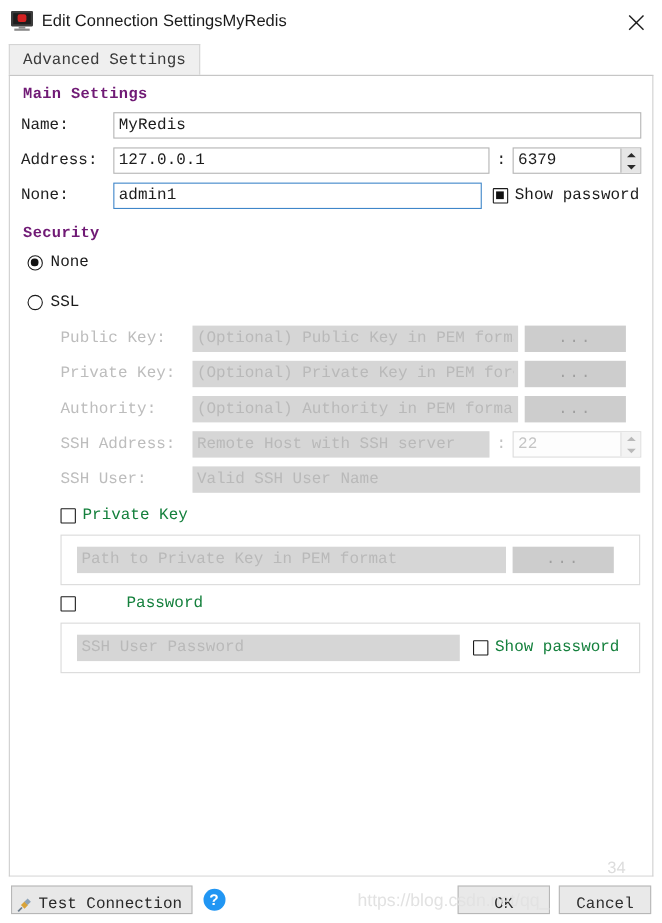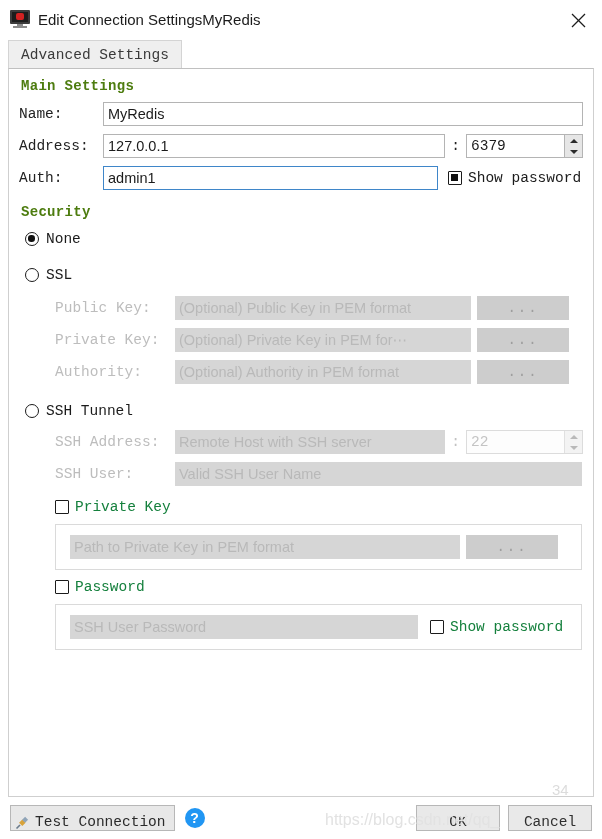--- a/index.html
+++ b/index.html
@@ -149,21 +149,21 @@
   .panel-inner {
     padding: 6px 10px 0 10px;
     position: relative;
   }
 
   
   .section-title {
     font-family: "Liberation Mono", monospace;
     font-weight: bold;
     font-size: 14px;
-    color: #4d7c0f;
+    color: #701a75;
     margin: 3px 0 6px 2px;
     letter-spacing: 0.3px;
   }
   .section-title.spaced { margin-top: 12px; }
 
   
   .row {
     display: flex;
     align-items: center;
     height: 28px;
@@ -177,21 +177,21 @@
   }
   .lbl.w-main { width: 84px; flex: 0 0 84px; }
   .lbl.dis { color: #bdbdbd; }
 
   
   .txt {
     height: 24px;
     box-sizing: border-box;
     border: 1px solid #b4b4b4;
     background: #ffffff;
-    font-family: Liberation Sans, sans-serif;
+    font-family: Liberation Mono, monospace;
     font-size: 14.5px;
     color: #1b1b1b;
     padding: 0 4px;
     line-height: 22px;
     outline: none;
   }
   .txt.focused {
     border: 1px solid #3f86c9;
   }
   .txt.flat-dis {
@@ -484,21 +484,21 @@
                 <span class="tri-up"></span>
               </div>
             <div class="spin-b">
                 <span class="tri-dn"></span>
               </div>
           </div>
         </div>
       </div>
 
       <div class="row">
-        <span class="lbl w-main">Auth:</span>
+        <span class="lbl w-main">None:</span>
         <input class="txt focused" style="width: 335px;" value="admin1">
         <span style="width:10px;"></span>
         <span class="cbox checked"></span>
         <span class="cb-lbl">Show password</span>
       </div>
 
       <div class="section-title spaced">Security</div>
 
       <div class="radio-row">
         <span class="radio checked"></span>
@@ -521,24 +521,20 @@
         <input class="txt flat-dis" style="width: 296px;" disabled="" placeholder="(Optional) Private Key in PEM for⋯">
         <span class="browse">...</span>
       </div>
 
       <div class="row indent2">
         <span class="lbl dis" style="width:120px;flex:0 0 120px;">Authority:</span>
         <input class="txt flat-dis" style="width: 296px;" disabled="" placeholder="(Optional) Authority in PEM format">
         <span class="browse">...</span>
       </div>
 
-      <div class="radio-row" style="margin-top:12px;">
-        <span class="radio"></span>
-        <span class="radio-lbl">SSH Tunnel</span>
-      </div>
 
       <div class="row indent2" style="margin-top:4px;">
         <span class="lbl dis" style="width:120px;flex:0 0 120px;">SSH Address:</span>
         <input class="txt flat-dis" style="width: 280px;" disabled="" placeholder="Remote Host with SSH server">
         <span class="colon dis">:</span>
         <div class="spin-wrap dis" style="width:117px;">
           <input class="spin-val dis" disabled="" value="22" style="">
           <div class="spin-btns dis">
             <div class="spin-b">
                 <span class="tri-up dis"></span>
@@ -561,21 +557,21 @@
       </div>
 
       <div class="grp-box">
         <div class="row" style="margin:0;height:24px;">
           <span style="width:6px;flex:0 0 6px;"></span>
           <input class="txt flat-dis" style="width: 390px;" disabled="" placeholder="Path to Private Key in PEM format">
           <span class="browse">...</span>
         </div>
       </div>
 
-      <div class="cb-row indent2" style="margin-top:4px;">
+      <div class="cb-row indent2" style="margin-top:4px;gap:40px;">
         <span class="cbox"></span>
         <span class="cb-lbl dis">Password</span>
       </div>
 
       <div class="grp-box">
         <div class="row" style="margin:0;height:24px;">
           <span style="width:6px;flex:0 0 6px;"></span>
           <input class="txt flat-dis" style="width: 348px;" disabled="" placeholder="SSH User Password">
           <span style="width:12px;"></span>
           <span class="cbox"></span>

